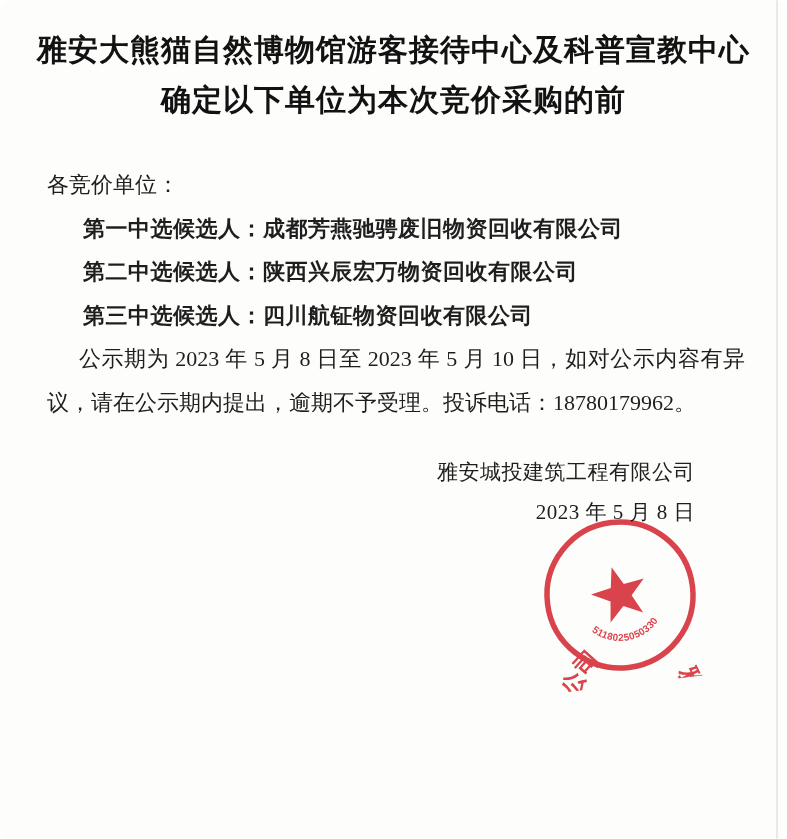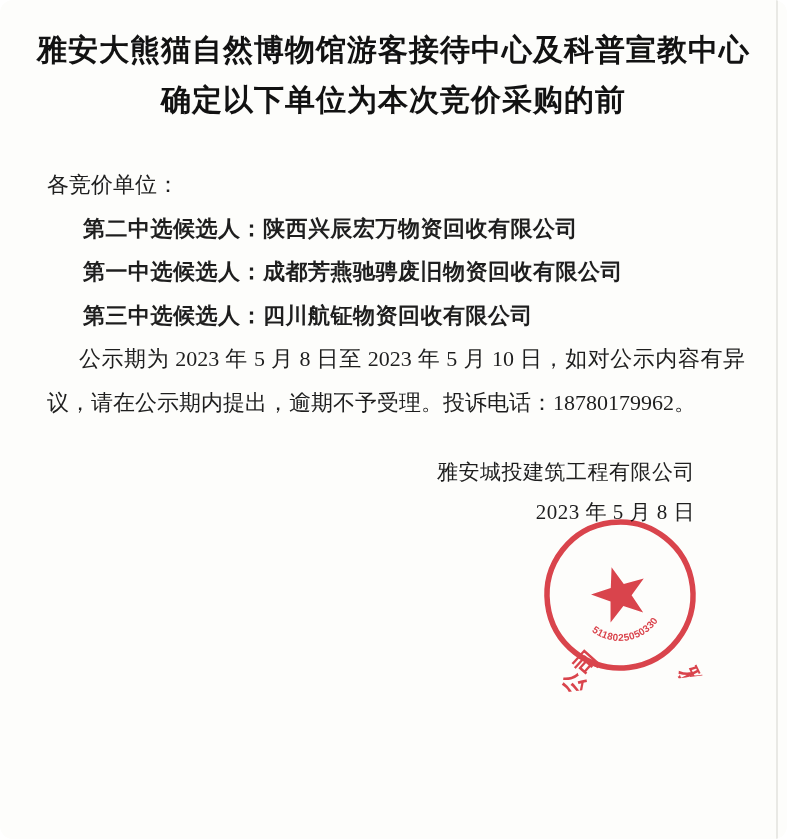--- a/index.html
+++ b/index.html
@@ -102,22 +102,22 @@
   <div class="scan-edge"></div>
 
   <div class="doc-title">
     <span class="t-line">雅安大熊猫自然博物馆游客接待中心及科普宣教中心</span>
     <span class="t-line">确定以下单位为本次竞价采购的前</span>
   </div>
 
   <div class="doc-body">
     <p class="salutation">各竞价单位：</p>
 
+    <p class="candidate"><span>第一中选候选人：</span><span>成都芳燕驰骋废旧物资回收有限公司</span></p>
     <p class="candidate"><span>第二中选候选人：</span><span>陕西兴辰宏万物资回收有限公司</span></p>
-    <p class="candidate"><span>第一中选候选人：</span><span>成都芳燕驰骋废旧物资回收有限公司</span></p>
     <p class="candidate"><span>第三中选候选人：</span><span>四川航钲物资回收有限公司</span></p>
 
     <p class="para-2">公示期为 2023 年 5 月 8 日至 2023 年 5 月 10 日，如对公示内容有异议，请在公示期内提出，逾期不予受理。投诉电话：18780179962。</p>
 
     <div class="signature">
       <div>雅安城投建筑工程有限公司</div>
       <div>2023 年 5 月 8 日</div>
     </div>
   </div>
 

